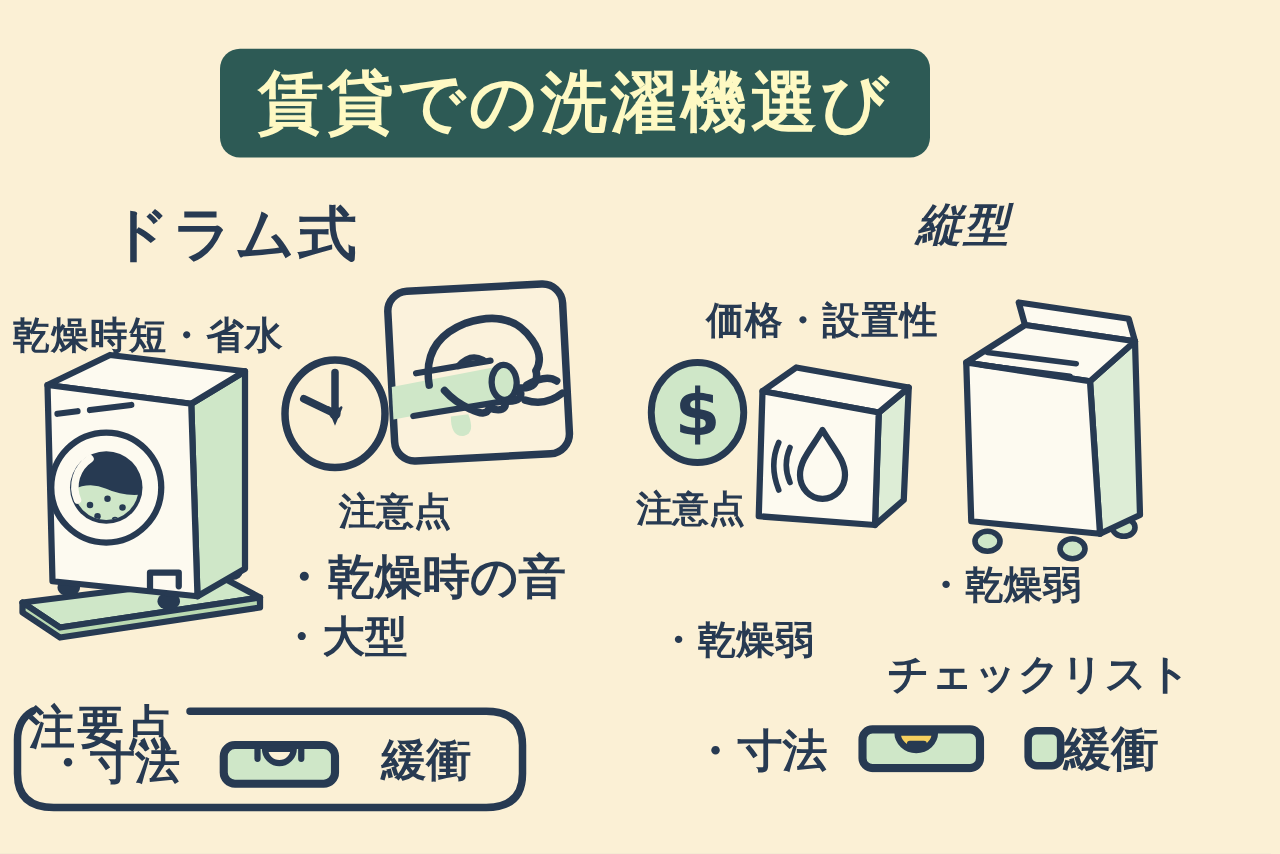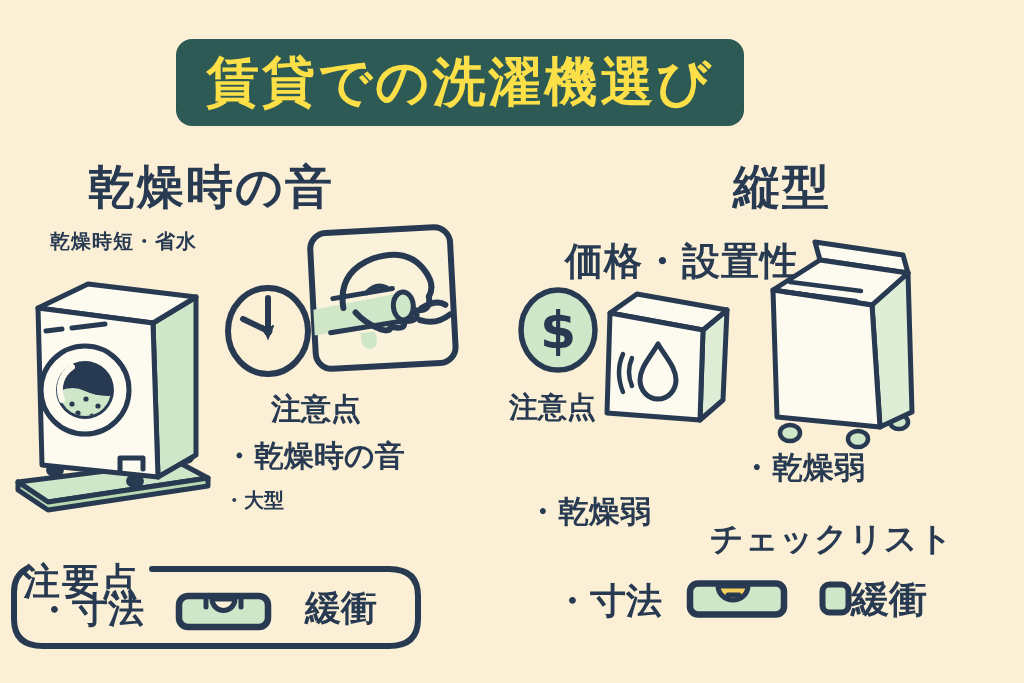--- a/index.html
+++ b/index.html
@@ -17,32 +17,32 @@
   }
   .abs{position:absolute;}
 
   
   .title-banner{
     left:176px;top:39px;width:568px;height:87px;
     background:#2D5A55;border-radius:16px;
     display:flex;align-items:center;justify-content:center;
   }
   .title-banner .t{
-    color:#fde047;font-size:53px;letter-spacing:3px;white-space:nowrap;
+    color:#fef9c3;font-size:53px;letter-spacing:3px;white-space:nowrap;
   }
 
   
   .drum-heading{left:88px;top:156px;font-size:47px;letter-spacing:2px;}
-  .vertical-heading{left:733px;top:156px;font-size:47px;letter-spacing:2px;}
-  .drum-benefit{left:10px;top:228px;font-size:20px;letter-spacing:1px;margin-left:40px;}
-  .vertical-benefit{left:565px;top:236px;font-size:38px;letter-spacing:1px;}
+  .vertical-heading{left:733px;top:156px;font-size:36px;letter-spacing:2px;font-style:italic;}
+  .drum-benefit{left:10px;top:248px;font-size:30px;letter-spacing:1px;}
+  .vertical-benefit{left:565px;top:236px;font-size:30px;letter-spacing:1px;}
 
   .drum-caution-title{left:271px;top:389px;font-size:30px;}
-  .drum-caution-1{left:224px;top:436px;font-size:30px;}
-  .drum-caution-2{left:224px;top:487px;font-size:20px;}
+  .drum-caution-1{left:224px;top:436px;font-size:38px;}
+  .drum-caution-2{left:224px;top:487px;font-size:34px;}
 
   .vert-caution-title{left:509px;top:388px;font-size:29px;}
   .vert-caution-1{left:527px;top:438px;font-size:31px;}
   .vert-caution-2{left:527px;top:491px;font-size:31px;}
   .washer-caution{left:741px;top:447px;font-size:31px;}
 
   .checklist-heading{left:692px;top:517px;font-size:33px;letter-spacing:1px;margin-left:18px;}
   .checklist-item{left:554px;top:577px;font-size:36px;}
   .checklist-second{left:851px;top:574px;font-size:38px;}
 
@@ -55,21 +55,21 @@
 </style>
 </head>
 <body>
 
 <div class="canvas">
 
   <div class="abs title-banner">
     <div class="t nowrap">賃貸での洗濯機選び</div>
   </div>
 
-  <div class="abs drum-heading nowrap">乾燥時の音</div>
+  <div class="abs drum-heading nowrap">ドラム式</div>
   <div class="abs vertical-heading nowrap">縦型</div>
   <div class="abs drum-benefit nowrap">乾燥時短・省水</div>
   <div class="abs vertical-benefit nowrap">価格・設置性</div>
 
   <div class="abs" style="left:12px;top:272px;">
     <svg width="206" height="242" viewBox="0 0 206 242" fill="none" stroke-linejoin="round" stroke-linecap="round">
 
       <polygon points="6,210 166,190 196,206 36,230" fill="#CFE7C8" stroke="#273A52" stroke-width="5"></polygon>
       <path d="M6,210 L6,218 L36,238 L196,214 L196,206 L36,230 Z" fill="#B9D9B1" stroke="#273A52" stroke-width="5"></path>
 

